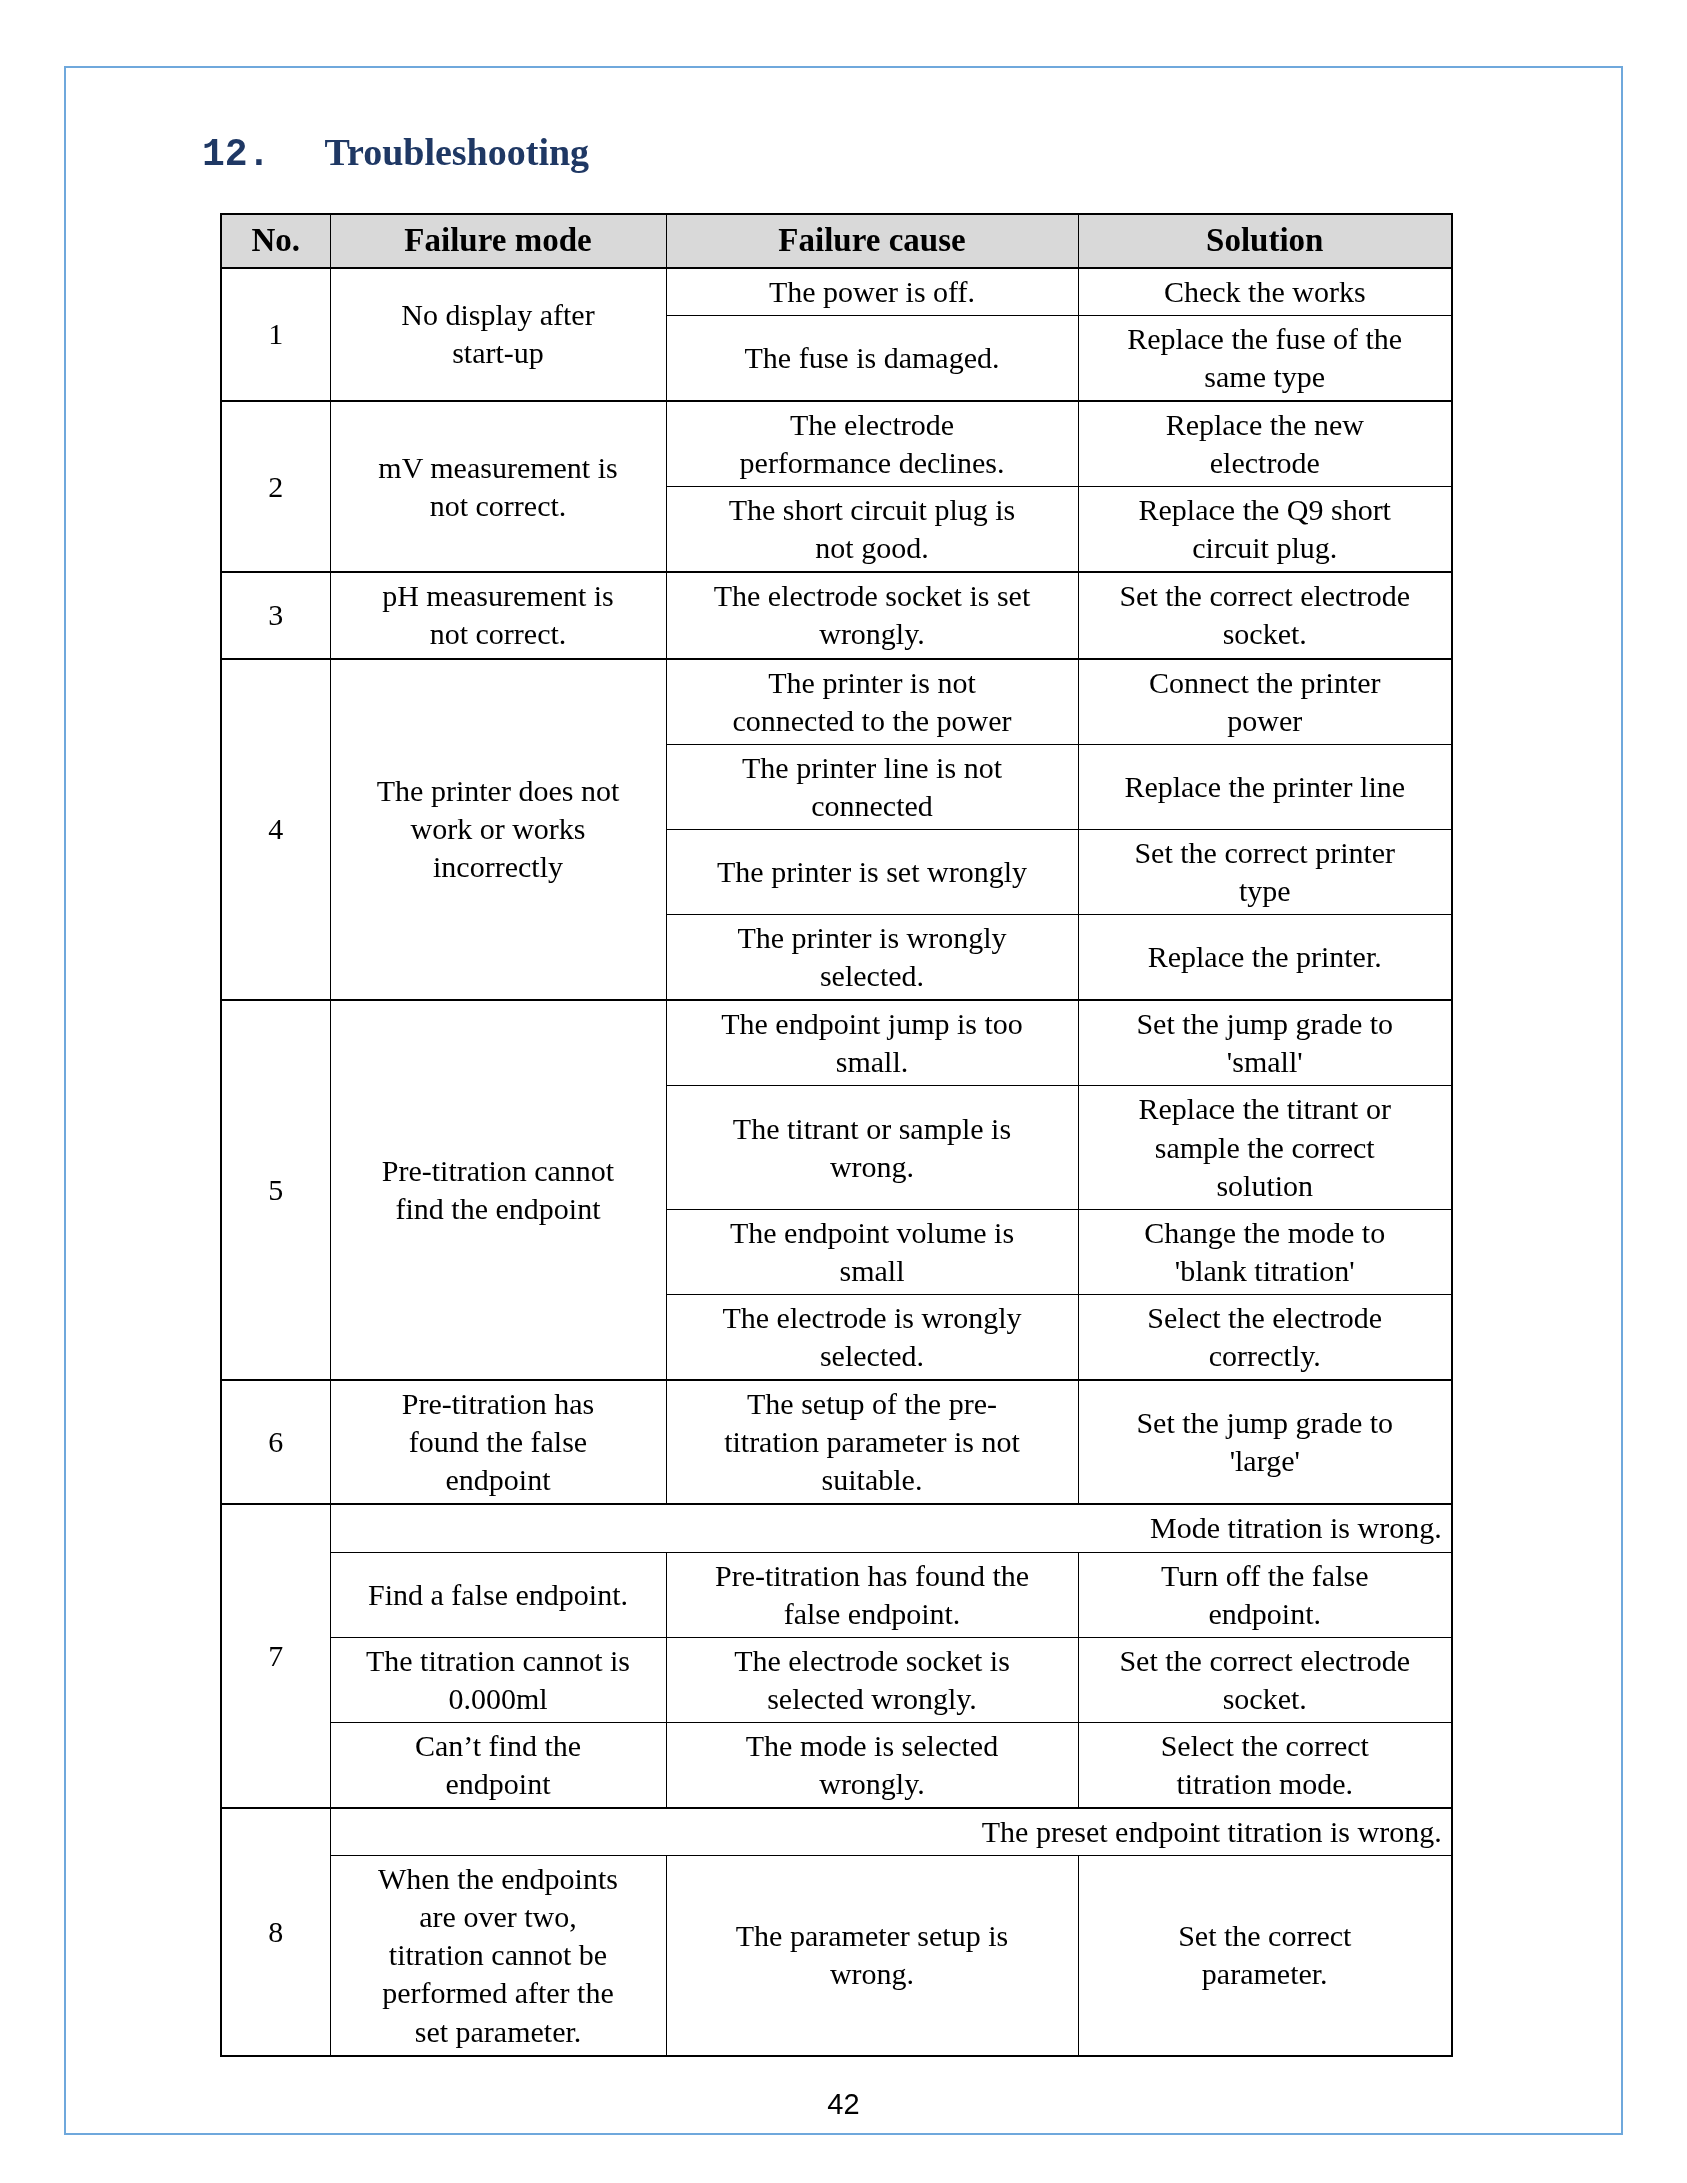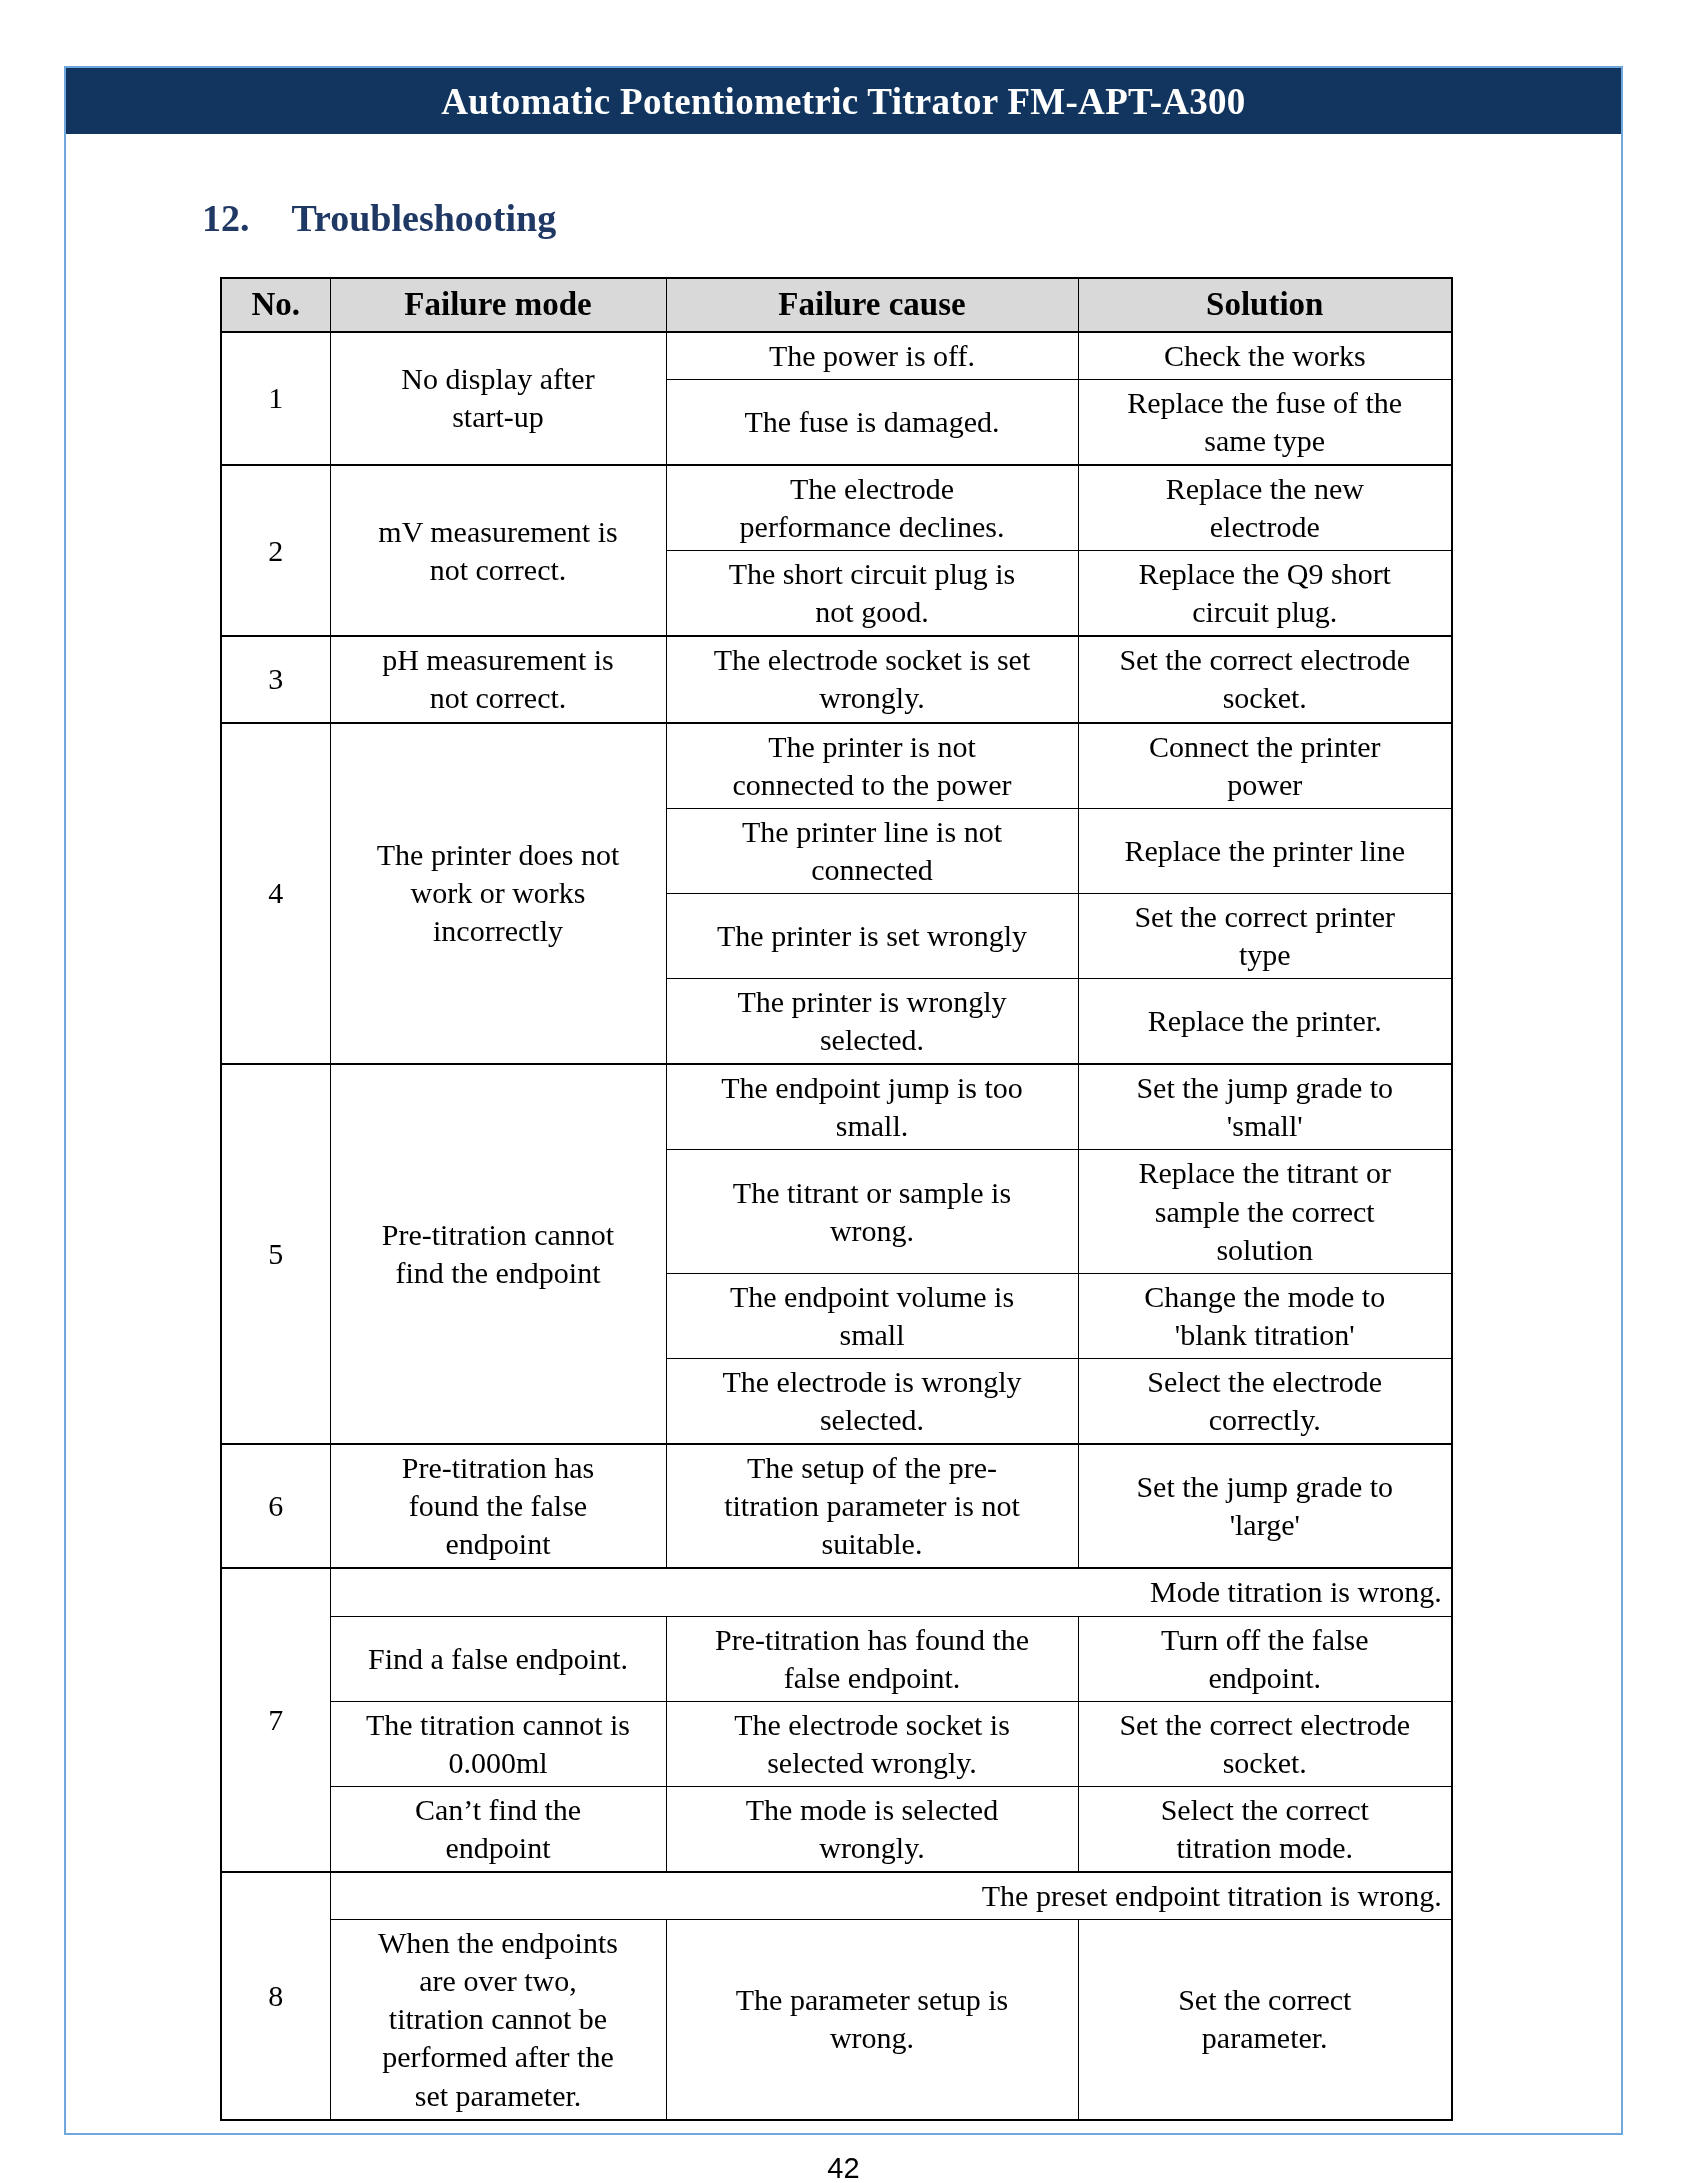--- a/index.html
+++ b/index.html
@@ -31,21 +31,21 @@
     letter-spacing: 0.3px;
   }
 
   .section-heading {
     margin: 63px 0 0 136px;
     font-size: 38px;
     font-weight: bold;
     color: var(--heading-color, #1F3864);
     line-height: 1.15;
   }
-  .sec-num { display: inline-block; margin-right: 42px; }
+  .sec-num { display: inline-block; margin-right: 54px; font-family: Liberation Mono, monospace; }
 
   table.trouble {
     margin: 36px 0 0 154px;
     width: 1231px;
     border-collapse: collapse;
     table-layout: fixed;
     border: 2.6px solid #000;
   }
   .trouble th, .trouble td {
     border: 1.3px solid #000;
@@ -81,23 +81,20 @@
     font-family: "Liberation Sans", sans-serif;
     font-size: 29px;
   }
 </style>
 </head>
 <body>
 
 <div class="page">
   <div class="page-border">
 
-    <div class="title-bar">
-      <span class="doc-title">Automatic Potentiometric Titrator FM-APT-A300</span>
-    </div>
 
     <h1 class="section-heading">
       <span class="sec-num">12.</span><span class="sec-title">Troubleshooting</span>
     </h1>
 
     <table class="trouble">
       <colgroup>
         <col style="width:109px">
           <col style="width:336px">
           <col style="width:412px">

